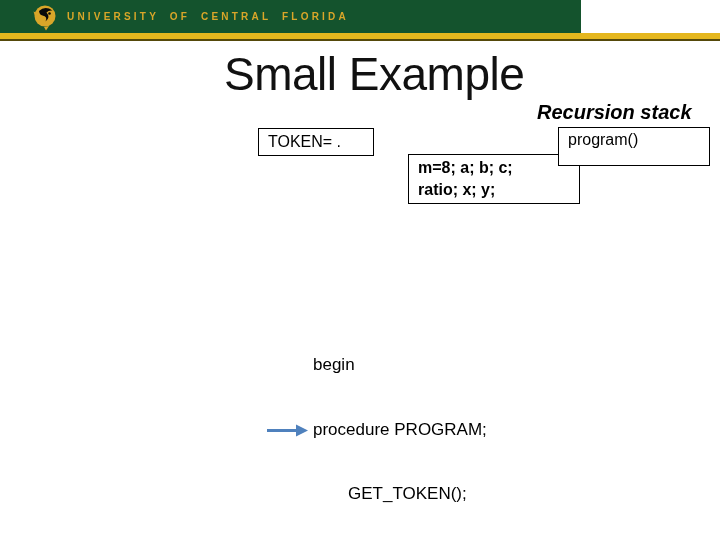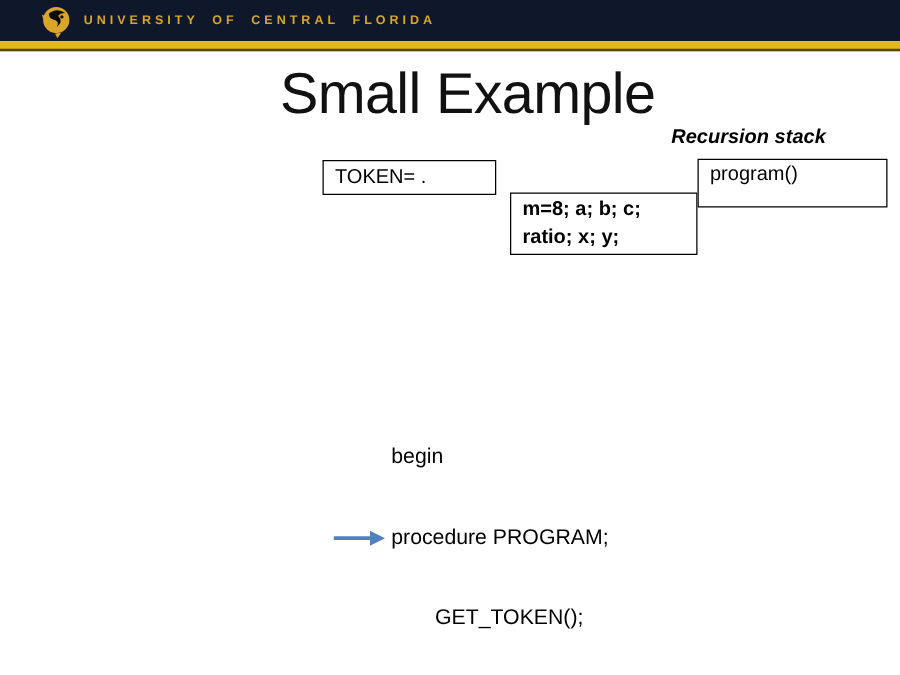--- a/index.html
+++ b/index.html
@@ -8,22 +8,22 @@
     width:720px; height:540px;
     background:#ffffff;
     overflow:hidden;
     font-family:"Liberation Sans", sans-serif;
     color:#000;
   }
 
   
   .banner {
     position:absolute; left:0; top:0;
-    width:720px; height:33px;
-    background:#0f172a;
+    width:581px; height:33px;
+    background:#14532d;
     text-decoration:underline;
   }
   .banner-logo { position:absolute; left:33px; top:3px; }
   .banner-name {
     position:absolute; left:67px; top:0; height:33px;
     line-height:33px;
     font-size:10px; font-weight:bold;
     letter-spacing:3.2px; word-spacing:5px;
     color:#d9a629;
     white-space:nowrap;
@@ -41,44 +41,44 @@
     margin:0;
     font-size:46px; font-weight:400;
     letter-spacing:-0.5px;
     line-height:52px;
     color:#111;
   }
 
   
   .recursion-label {
     position:absolute; left:537px; top:101px;
-    font-size:16px; font-weight:bold; font-style:italic;
+    font-size:20px; font-weight:bold; font-style:italic;
     white-space:nowrap;
   }
 
   
   .box {
     position:absolute;
     border:1.5px solid #000;
     background:#fff;
     font-size:16px;
     box-sizing:border-box;
     white-space:nowrap;
   }
   .token-box {
-    left:258px; top:128px; width:139px; height:28px;
+    left:258px; top:128px; width:116px; height:28px;
     line-height:25px; padding-left:9px;
   }
   .symtab-header {
     left:408px; top:127px; width:150px; height:29px;
     line-height:26px; padding-left:9px;
     font-weight:bold; font-style:italic;
   }
   .symtab-body {
-    left:408px; top:154px; width:150px; height:50px;
+    left:408px; top:154px; width:172px; height:50px;
     border-top:1.5px solid #000;
     padding:2px 0 0 9px;
     font-weight:bold;
     line-height:22px;
   }
   .program-box {
     left:558px; top:127px; width:152px; height:39px;
     line-height:24px; padding-left:9px;
   }
 

